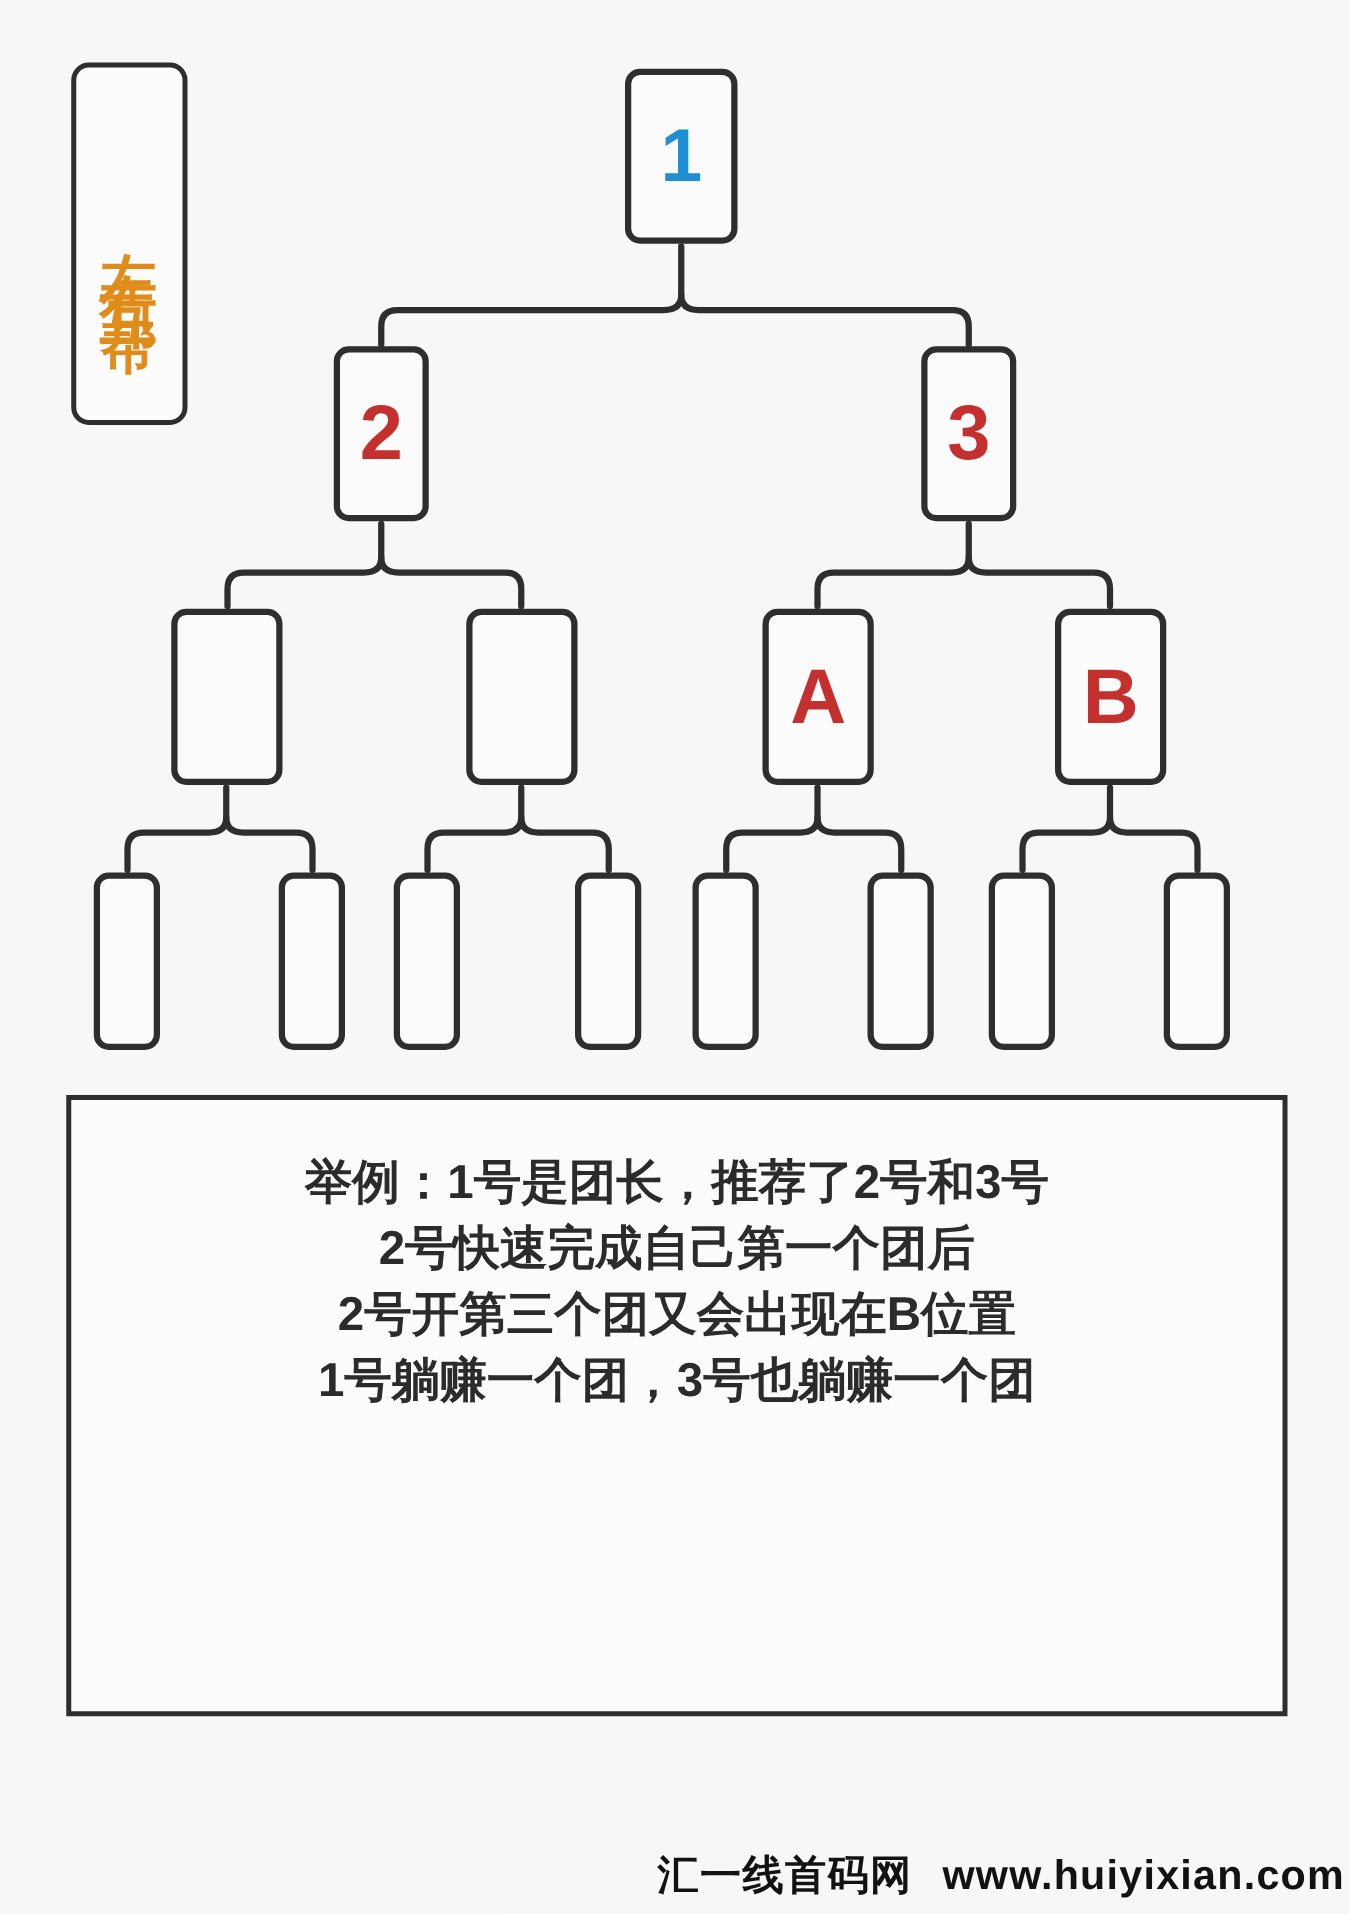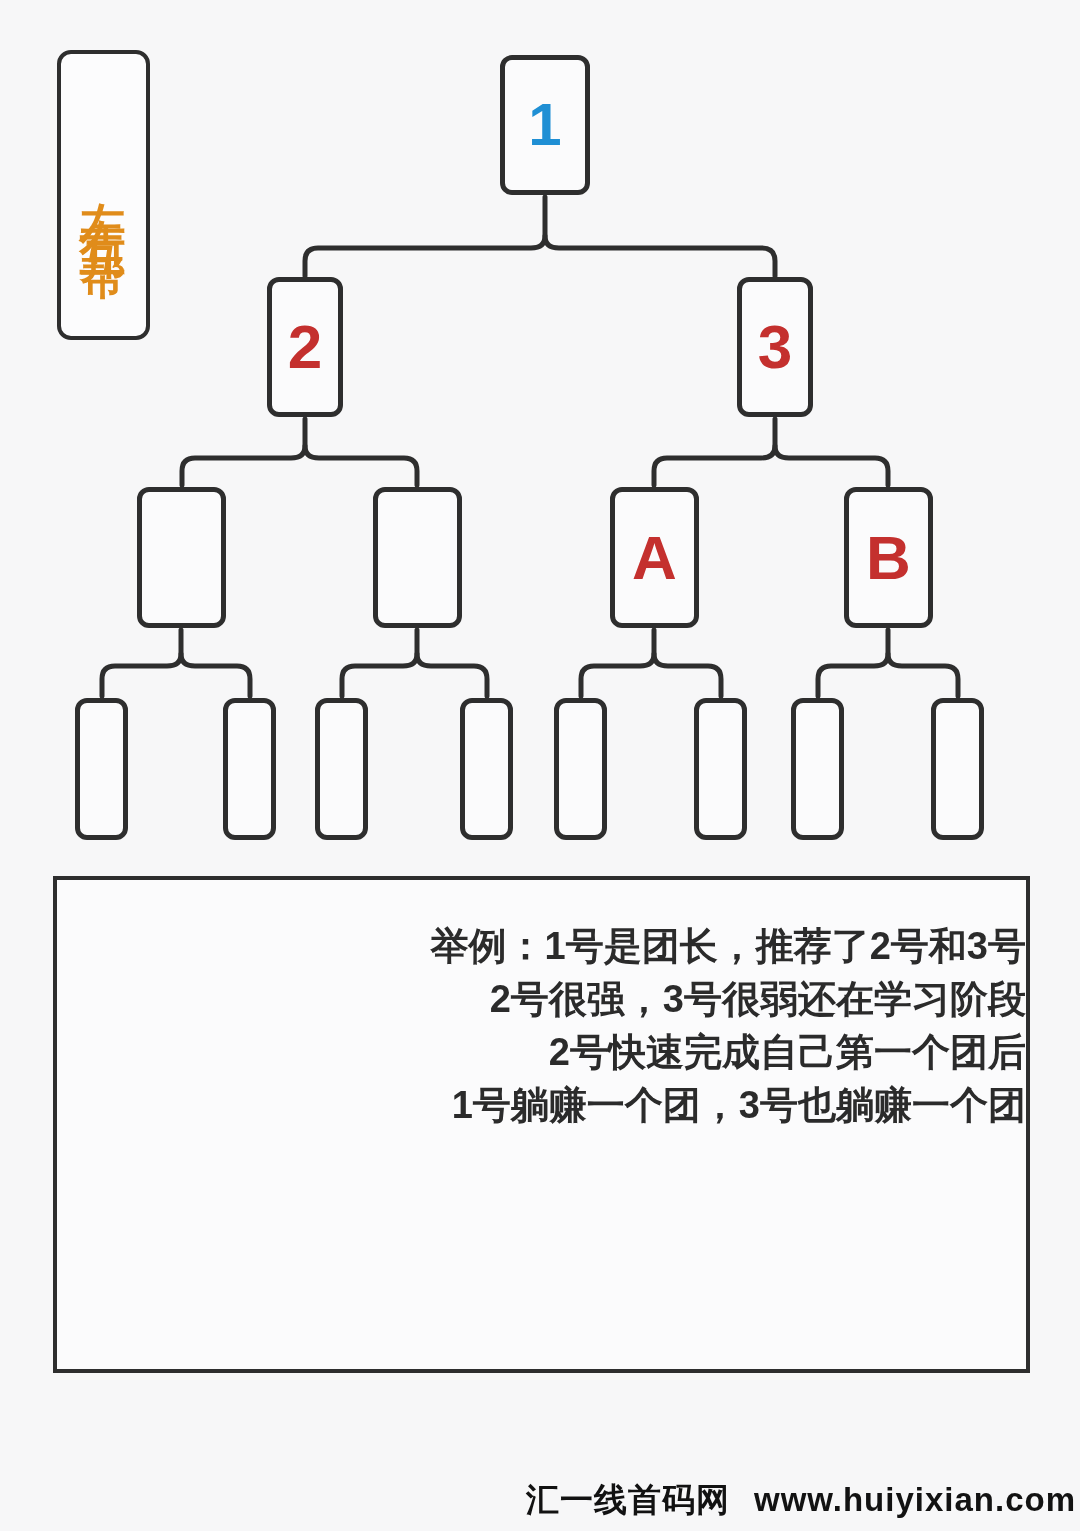--- a/index.html
+++ b/index.html
@@ -62,21 +62,21 @@
   .node .lbl{line-height:1;}
   .lbl-blue{color:var(--node1-blue,#1f8fd4);font-size:60px;}
   .lbl-red{color:var(--node-red,#c4302e);font-size:62px;}
   
   .example-box{
     position:absolute;left:53px;top:876px;width:977px;height:497px;
     border:4px solid var(--line-dark,#2e2e2e);
     background:#fbfbfc;
     box-sizing:border-box;
     padding-top:40px;
-    text-align:right;
+    text-align:center;
   }
   .example-box p{
     margin:0;
     font-size:38px;
     line-height:53px;
     font-weight:600;
     color:var(--text-dark,#2b2b2b);
   }
   
   .watermark{
@@ -138,22 +138,22 @@
   <div class="node" style="left:223px;top:698px;width:53px;height:142px;"></div>
   <div class="node" style="left:315px;top:698px;width:53px;height:142px;"></div>
   <div class="node" style="left:460px;top:698px;width:53px;height:142px;"></div>
   <div class="node" style="left:554px;top:698px;width:53px;height:142px;"></div>
   <div class="node" style="left:694px;top:698px;width:53px;height:142px;"></div>
   <div class="node" style="left:791px;top:698px;width:53px;height:142px;"></div>
   <div class="node" style="left:931px;top:698px;width:53px;height:142px;"></div>
 
   <div class="example-box">
     <p>举例：1号是团长，推荐了2号和3号</p>
-    <p>2号很强，3号很弱还在学习阶段</p>
     <p>2号快速完成自己第一个团后</p>
+    <p>2号开第三个团又会出现在B位置</p>
     <p>1号躺赚一个团，3号也躺赚一个团</p>
   </div>
 
   <div class="watermark">
     <span class="site">汇一线首码网</span><span class="url">www.huiyixian.com</span>
   </div>
 
 </div>
 
 </body></html>

